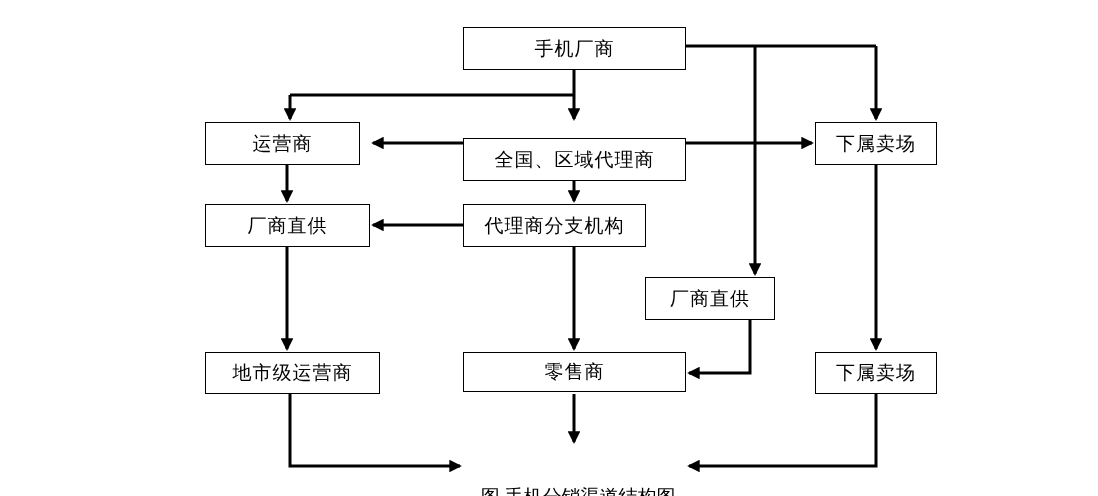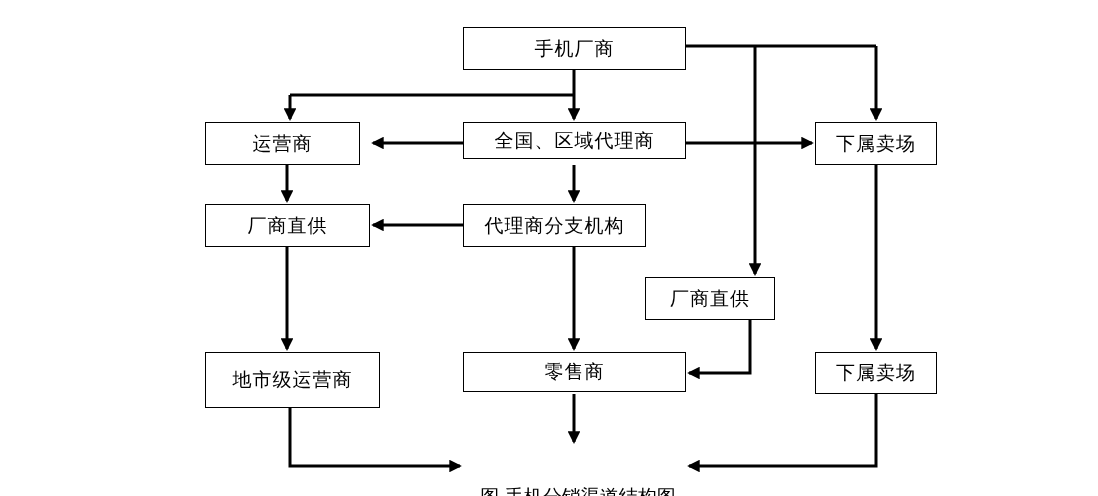--- a/index.html
+++ b/index.html
@@ -1,21 +1,21 @@
 <!DOCTYPE html>
 <html><head>
 <meta charset="utf-8">
 <style>
   html,body { margin:0; padding:0; background:#ffffff; }
   .stage {
     position:relative;
     width:1098px; height:496px;
     background:#ffffff;
     overflow:hidden;
-    font-family:Liberation Sans, sans-serif;
+    font-family:Liberation Serif, serif;
     color:#000;
   }
   svg.wires {
     position:absolute; left:0; top:0; width:1098px; height:496px;
     z-index:1;
   }
   .node {
     position:absolute;
     box-sizing:border-box;
     border:1.5px solid #000;
@@ -70,31 +70,31 @@
 
     <line class="w" x1="574" y1="394" x2="574" y2="442" marker-end="url(#arr)"></line>
     <path class="w" d="M290,394 V466 H460" marker-end="url(#arr)"></path>
     <path class="w" d="M876,394 V466 H689" marker-end="url(#arr)"></path>
   </svg>
 
   <div class="node" style="left:463px;top:27px;width:223px;height:43px">手机厂商</div>
 
   <div class="node" style="left:205px;top:122px;width:155px;height:43px">运营商</div>
 
-  <div class="node" style="left:463px;top:122px;width:223px;height:37px">全国、区域代理商</div>
+  <div class="node" style="left:463px;top:138px;width:223px;height:43px">全国、区域代理商</div>
 
   <div class="node" style="left:815px;top:122px;width:122px;height:43px">下属卖场</div>
 
   <div class="node" style="left:205px;top:204px;width:165px;height:43px">厂商直供</div>
 
   <div class="node" style="left:463px;top:204px;width:183px;height:43px">代理商分支机构</div>
 
   <div class="node" style="left:645px;top:277px;width:130px;height:43px">厂商直供</div>
 
-  <div class="node" style="left:205px;top:352px;width:175px;height:56px">地市级运营商</div>
+  <div class="node" style="left:205px;top:352px;width:175px;height:42px">地市级运营商</div>
 
   <div class="node" style="left:463px;top:352px;width:223px;height:40px">零售商</div>
 
   <div class="node" style="left:815px;top:352px;width:122px;height:42px">下属卖场</div>
 
 
   <div class="caption" style="left:448px;top:484px;width:260px">图 手机分销渠道结构图</div>
 
 </div>
 

